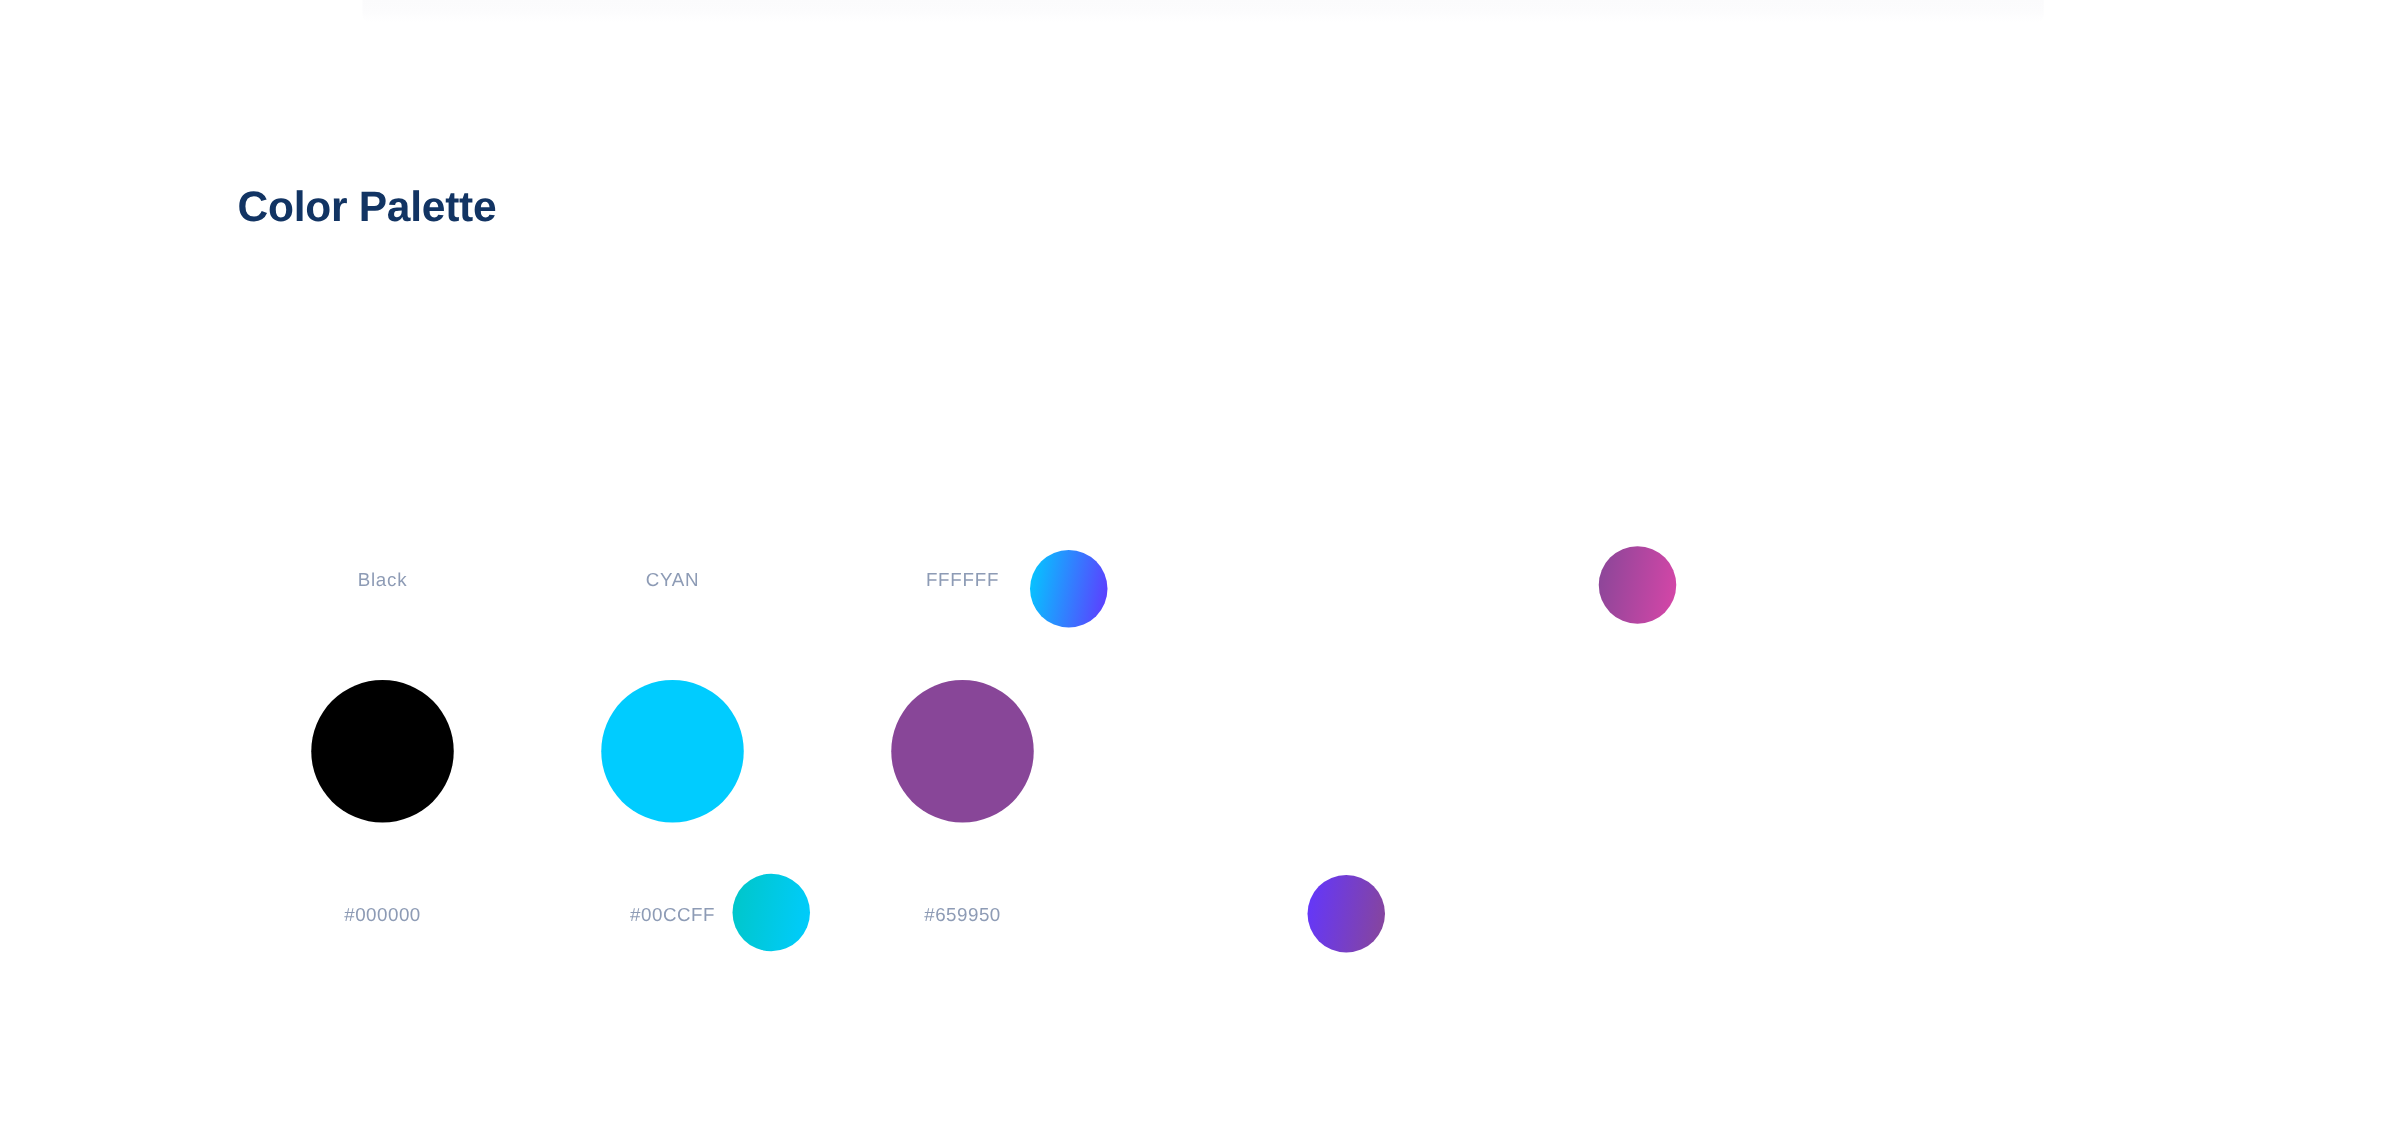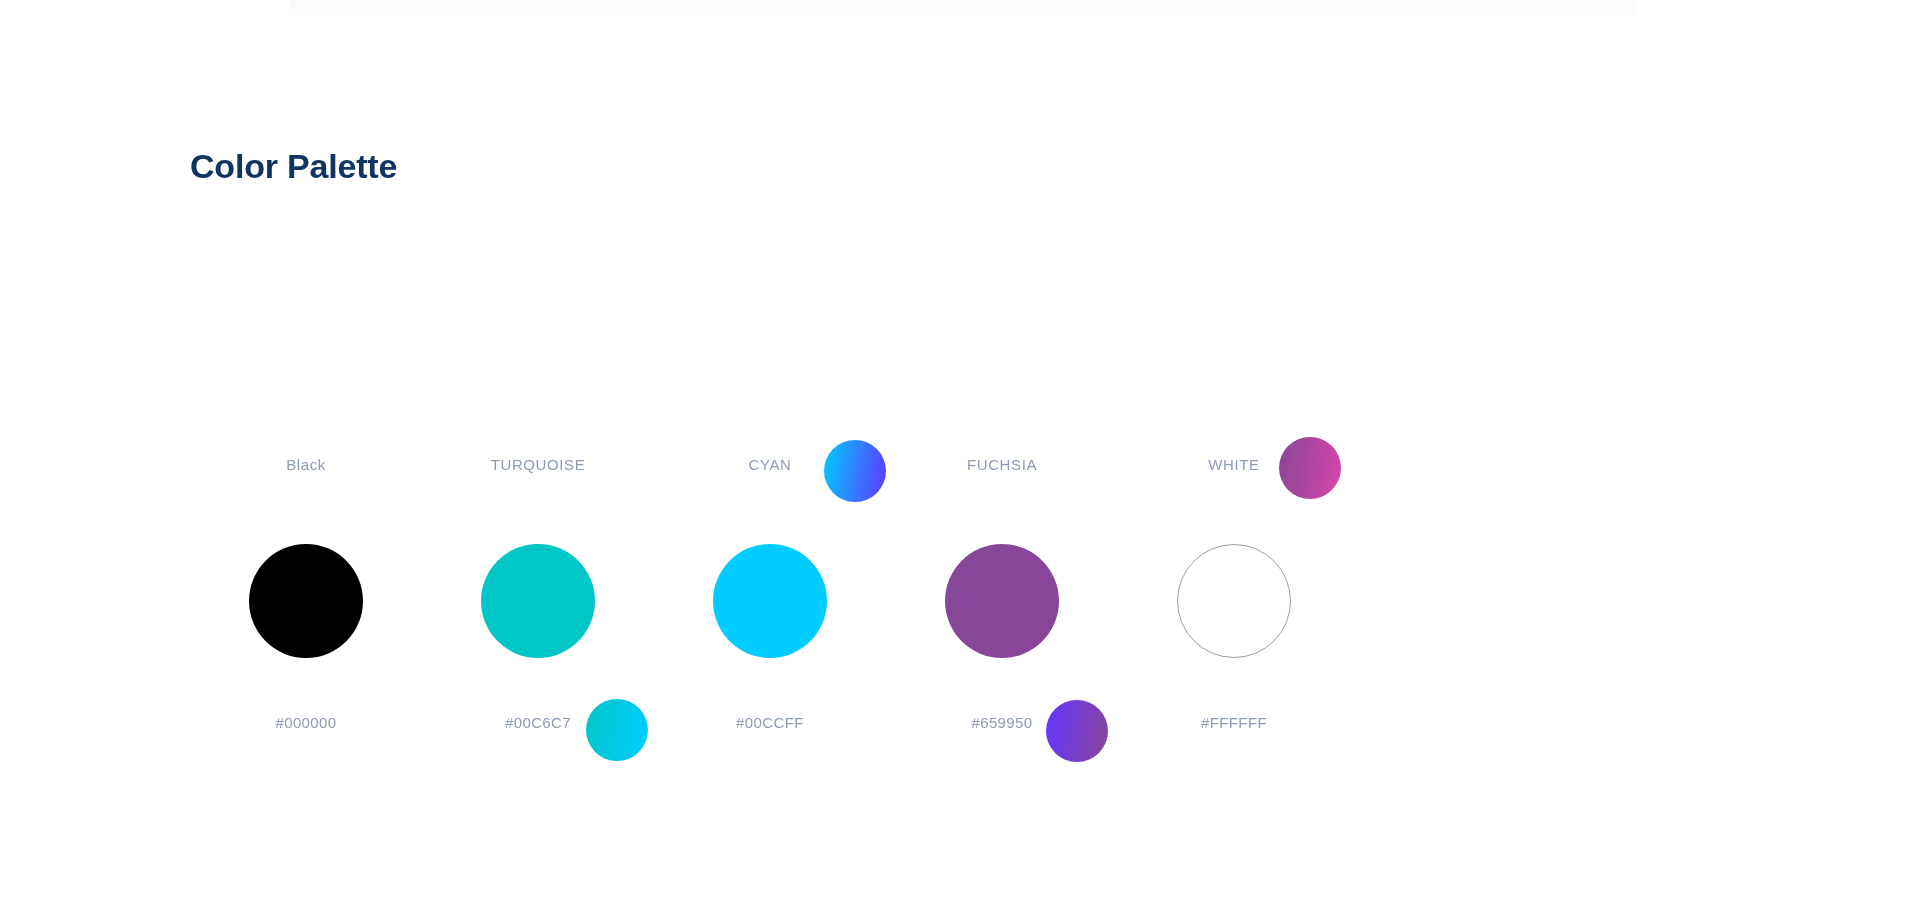--- a/index.html
+++ b/index.html
@@ -92,21 +92,21 @@
     height: 114px;
     border-radius: 50%;
     margin-top: 21px;
   }
 
   .swatch-dot.outlined {
     border: 1px solid #9aa0a6;
   }
 
   .swatch-hex {
-    margin-top: 8px;
+    margin-top: 18px;
     font-size: 15px;
     letter-spacing: 0.4px;
     color: #8d9bb5;
     white-space: nowrap;
   }
 
   
   .bubble {
     position: absolute;
     border-radius: 50%;
@@ -123,38 +123,28 @@
     <h1 class="page-title">Color Palette</h1>
   </div>
 
   <div class="palette" id="palette">
       <div class="swatch">
         <div class="swatch-label">Black</div>
         <div class="swatch-dot" style="background: rgb(0, 0, 0);"></div>
         <div class="swatch-hex">#000000</div>
       </div>
       <div class="swatch">
-        <div class="swatch-label">TURQUOISE</div>
-        <div class="swatch-dot" style="background: rgb(0, 198, 199);"></div>
-        <div class="swatch-hex">#00C6C7</div>
-      </div>
-      <div class="swatch">
         <div class="swatch-label">CYAN</div>
         <div class="swatch-dot" style="background: rgb(0, 204, 255);"></div>
         <div class="swatch-hex">#00CCFF</div>
       </div>
       <div class="swatch">
-        <div class="swatch-label">FUCHSIA</div>
+        <div class="swatch-label">FFFFFF</div>
         <div class="swatch-dot" style="background: rgb(136, 70, 152);"></div>
         <div class="swatch-hex">#659950</div>
-      </div>
-      <div class="swatch">
-        <div class="swatch-label">WHITE</div>
-        <div class="swatch-dot outlined" style="background: rgb(255, 255, 255);"></div>
-        <div class="swatch-hex">#FFFFFF</div>
       </div>
     </div>
 
   <div id="accents">
       <div class="bubble" style="left: 824px; top: 440px; width: 62px; height: 62px; background: linear-gradient(100deg, rgb(0, 204, 255) 0%, rgb(98, 54, 255) 100%);"></div>
       <div class="bubble" style="left: 1279px; top: 437px; width: 62px; height: 62px; background: linear-gradient(100deg, rgb(136, 70, 152) 0%, rgb(216, 70, 168) 100%);"></div>
       <div class="bubble" style="left: 586px; top: 699px; width: 62px; height: 62px; background: linear-gradient(100deg, rgb(0, 198, 199) 0%, rgb(0, 204, 255) 100%);"></div>
       <div class="bubble" style="left: 1046px; top: 700px; width: 62px; height: 62px; background: linear-gradient(100deg, rgb(98, 54, 255) 0%, rgb(136, 70, 152) 100%);"></div>
     </div>
 

